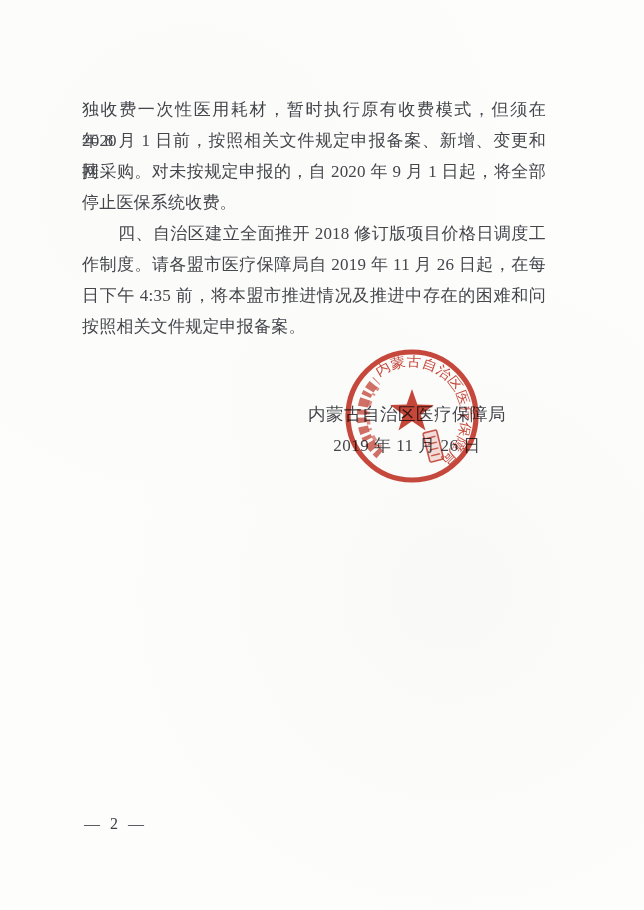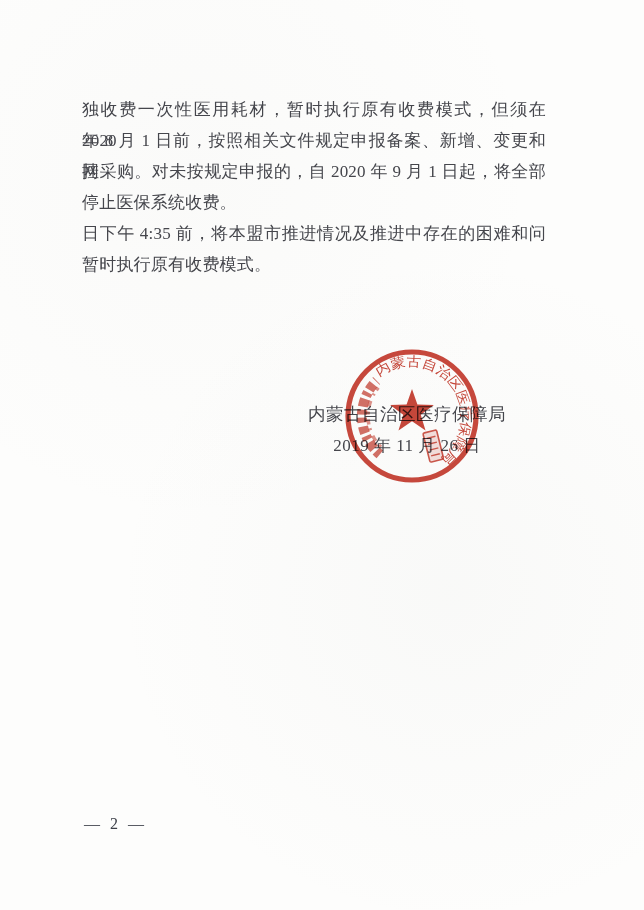--- a/index.html
+++ b/index.html
@@ -92,22 +92,24 @@
 </head>
 <body>
 
 <div class="page">
 
   <div class="body-text">
     <div class="body-line full">独收费一次性医用耗材，暂时执行原有收费模式，但须在 2020</div>
     <div class="body-line full">年 8 月 1 日前，按照相关文件规定申报备案、新增、变更和挂</div>
     <div class="body-line full">网采购。对未按规定申报的，自 2020 年 9 月 1 日起，将全部</div>
     <div class="body-line last">停止医保系统收费。</div>
+    <div class="body-line full indent">四、自治区建立全面推开 2018 修订版项目价格日调度工</div>
+    <div class="body-line full">作制度。请各盟市医疗保障局自 2019 年 11 月 26 日起，在每</div>
     <div class="body-line full">日下午 4:35 前，将本盟市推进情况及推进中存在的困难和问</div>
-    <div class="body-line last">暂时执行原有收费模式。</div>
+    <div class="body-line last">按照相关文件规定申报备案。</div>
   </div>
 
   <div class="signature">
     <div class="org">内蒙古自治区医疗保障局</div>
     <div class="date">2019 年 11 月 26 日</div>
   </div>
 
   <svg class="seal" viewBox="0 0 144 148" aria-hidden="true">
 
     <circle cx="71" cy="73" r="64" fill="none" stroke="#c43a2c" stroke-width="5.2" opacity="0.92"></circle>

